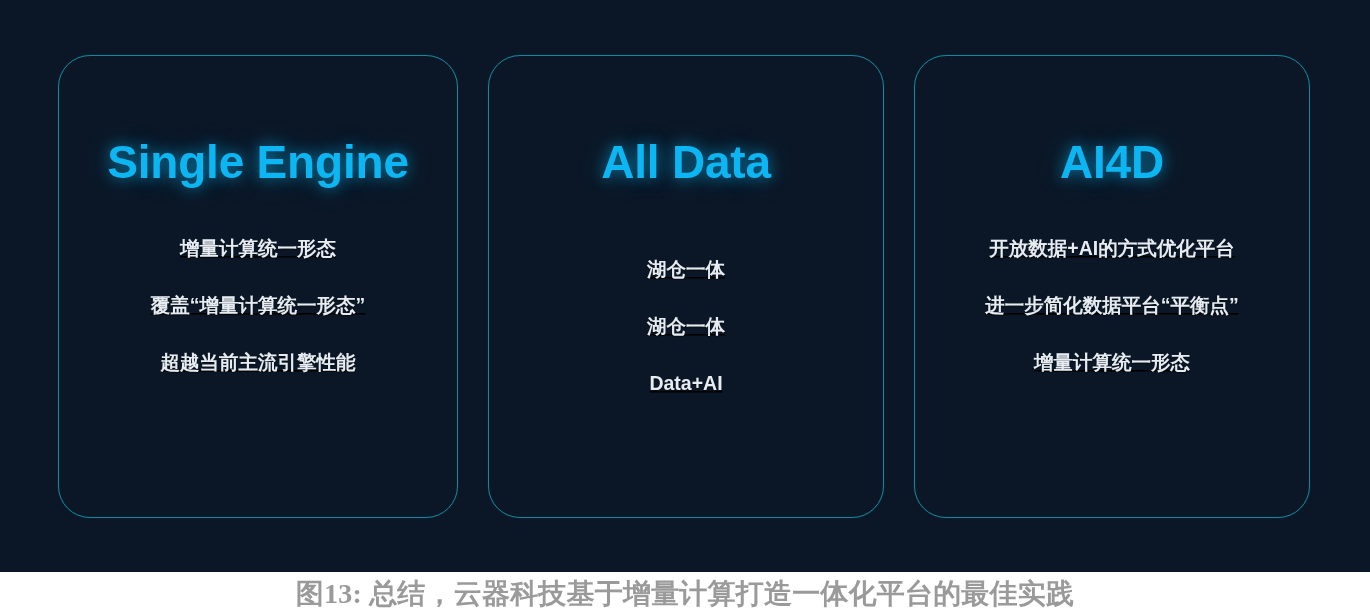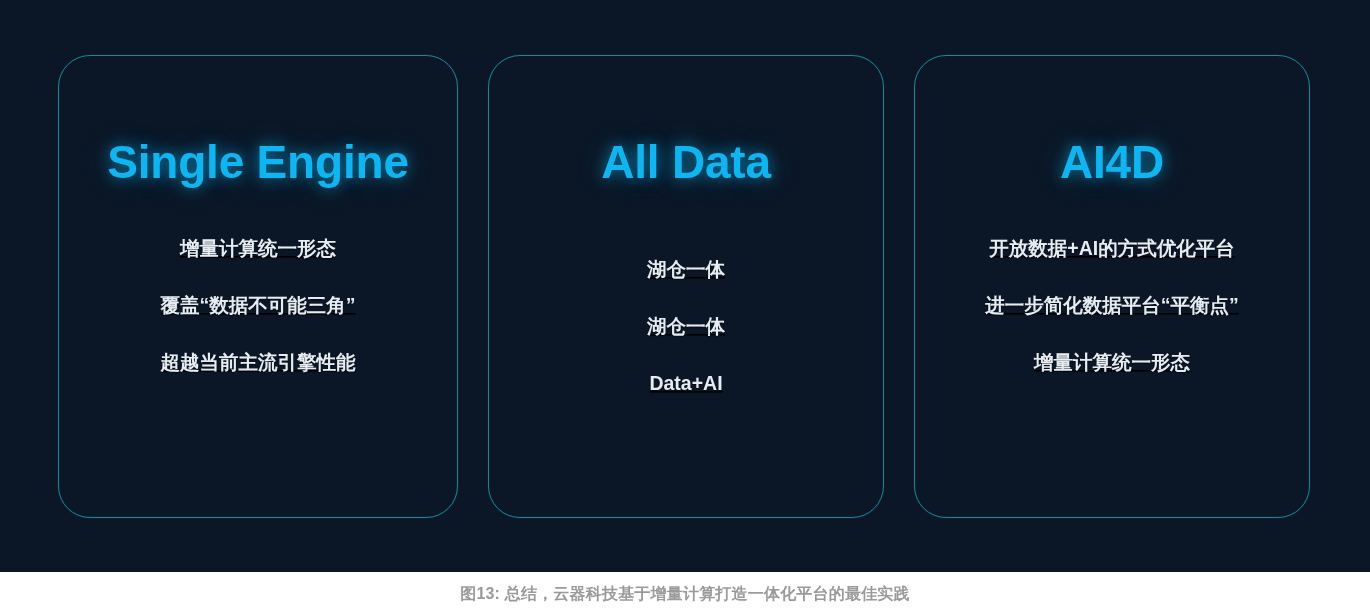--- a/index.html
+++ b/index.html
@@ -92,43 +92,44 @@
     left: 0;
     top: 572px;
     width: 1370px;
     height: 44px;
     background: #ffffff;
     display: flex;
     align-items: center;
     justify-content: center;
   }
   .caption-text {
-    font-size: 16px;
+    font-size: 28px;
     font-weight: bold;
     color: #9a9a9a;
     line-height: 1.2;
     letter-spacing: 0.2px;
     white-space: nowrap;
     text-align: right;
+    font-family: Liberation Serif, serif;
   }
 </style>
 </head>
 <body>
 
 <div class="page">
 
   <div class="slide">
 
     <div class="cards">
 
       <div class="card c1">
         <div class="card-title">Single Engine</div>
         <div class="card-lines">
           <div class="card-line">增量计算统一形态</div>
-          <div class="card-line">覆盖“数据不可能三角”</div>
+          <div class="card-line">覆盖“增量计算统一形态”</div>
           <div class="card-line">超越当前主流引擎性能</div>
         </div>
       </div>
 
       <div class="card c2">
         <div class="card-title">All Data</div>
         <div class="card-lines">
           <div class="card-line">湖仓一体</div>
           <div class="card-line">湖仓一体</div>
           <div class="card-line">Data+AI</div>

